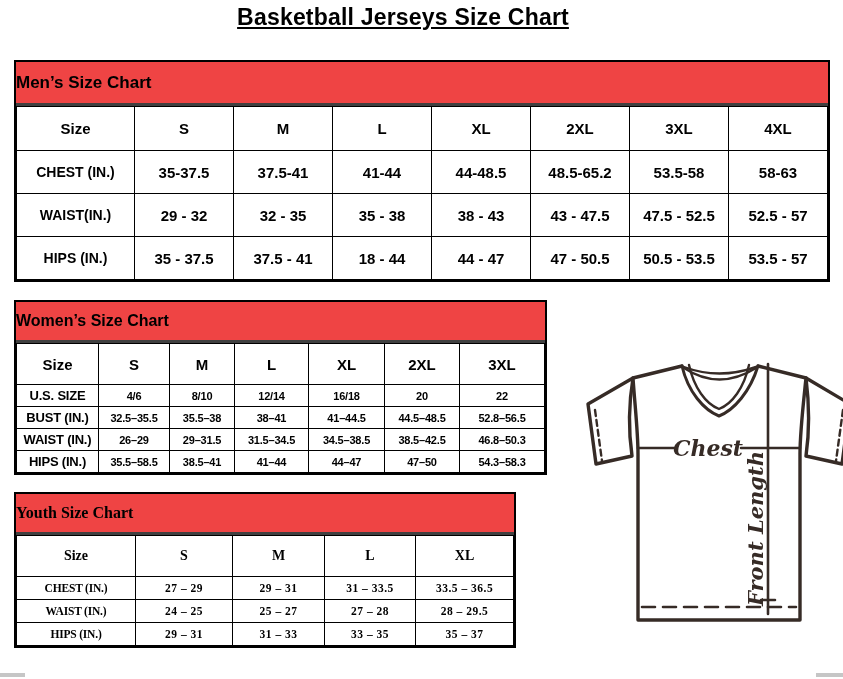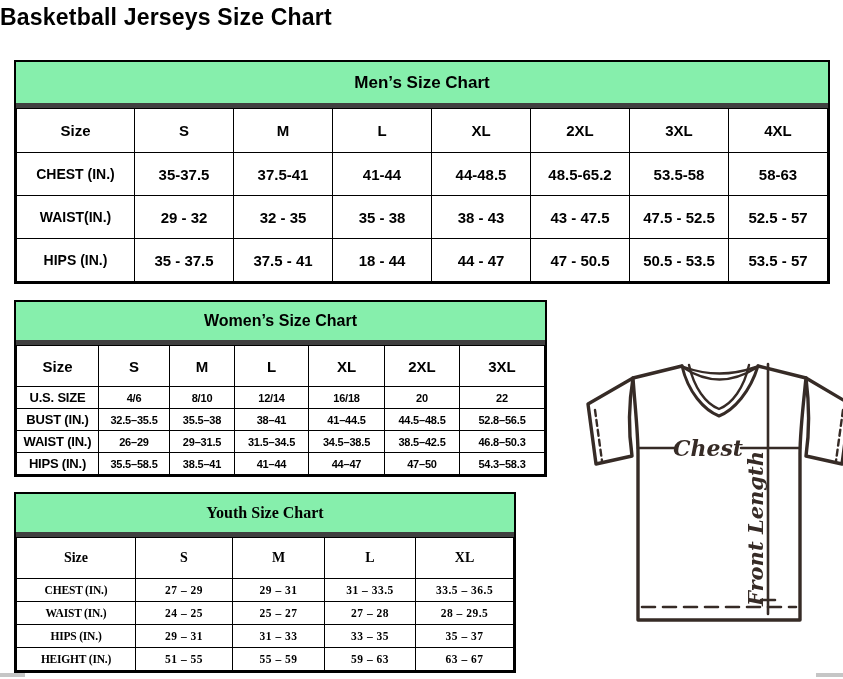--- a/index.html
+++ b/index.html
@@ -1,26 +1,26 @@
 <!DOCTYPE html>
 <html><head>
 <meta charset="utf-8">
 <style>
   html,body { margin:0; padding:0; }
   body {
     width:843px; height:679px; position:relative; overflow:hidden;
     background:#ffffff; font-family:"Liberation Sans", sans-serif; color:#000;
   }
   .page-title {
-    position:absolute; top:4px; left:0; width:806px; 
-    font-size:23px; font-weight:bold; letter-spacing:0.2px;
+    position:absolute; top:4px; left:0; width:806px; text-align:center;
+    font-size:23px; font-weight:bold; letter-spacing:0.2px;text-decoration:underline;
   }
   .chart { position:absolute; border:2px solid #000; background:#fff; }
   .chart .caption {
-    background:#86efac; border-bottom:5px solid #404040; text-align:center;
+    background:#ef4444; border-bottom:3px solid #404040; 
     font-weight:bold; font-size:16px;
   }
   .chart table { width:100%; border-collapse:collapse; table-layout:fixed; }
   .chart th, .chart td {
     border:1px solid #000; text-align:center; vertical-align:middle;
     font-weight:bold; padding:0; overflow:hidden; white-space:nowrap;
   }
   
   .mens { left:14px; top:60px; width:812px; }
   .mens .caption { height:41px; line-height:41px; font-size:17px; }
@@ -214,27 +214,20 @@
           <td>27 – 28</td>
           <td>28 – 29.5</td>
         </tr>
         <tr>
           <th>HIPS (IN.)</th>
           <td>29 – 31</td>
           <td>31 – 33</td>
           <td>33 – 35</td>
           <td>35 – 37</td>
         </tr>
-        <tr>
-          <th>HEIGHT (IN.)</th>
-          <td>51 – 55</td>
-          <td>55 – 59</td>
-          <td>59 – 63</td>
-          <td>63 – 67</td>
-        </tr>
       </tbody>
     </table>
 </div>
 
 <div class="jersey">
   <svg viewBox="0 0 282 270" xmlns="http://www.w3.org/2000/svg">
     <g stroke="#362b26" fill="none" stroke-linejoin="round" stroke-linecap="round">
 
       <path d="M55,16 L10,42 L18,102 L54,94 C50,66 51,40 55,16 Z" fill="#fff" stroke-width="3.4"></path>
       <path d="M228,16 L272,42 L264,102 L228,94 C232,66 231,40 228,16 Z" fill="#fff" stroke-width="3.4"></path>

